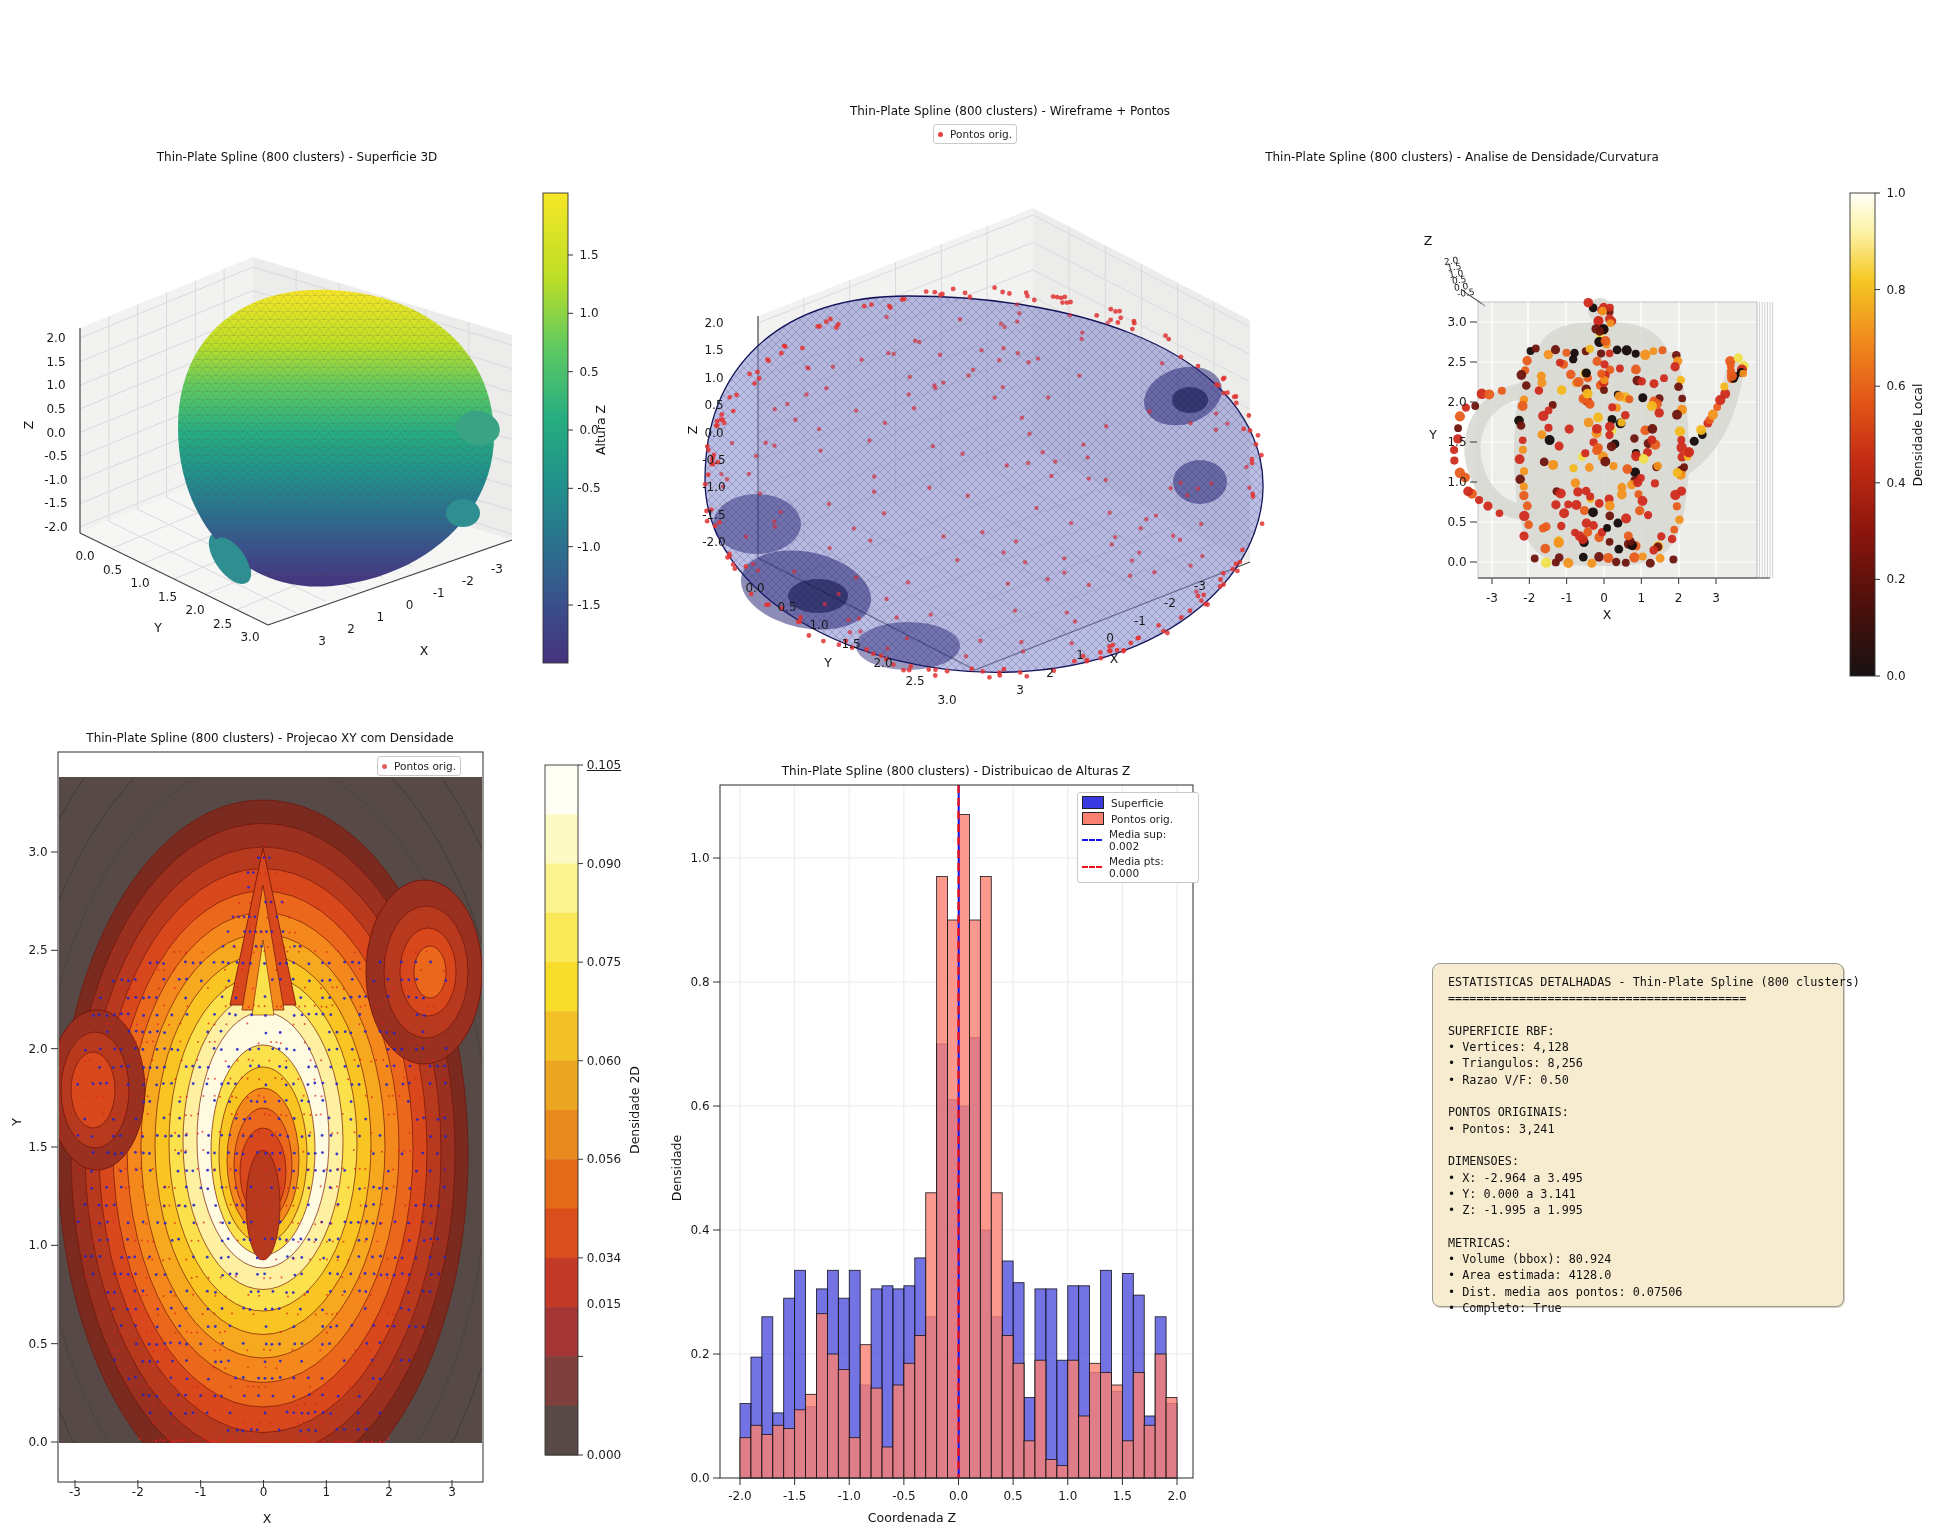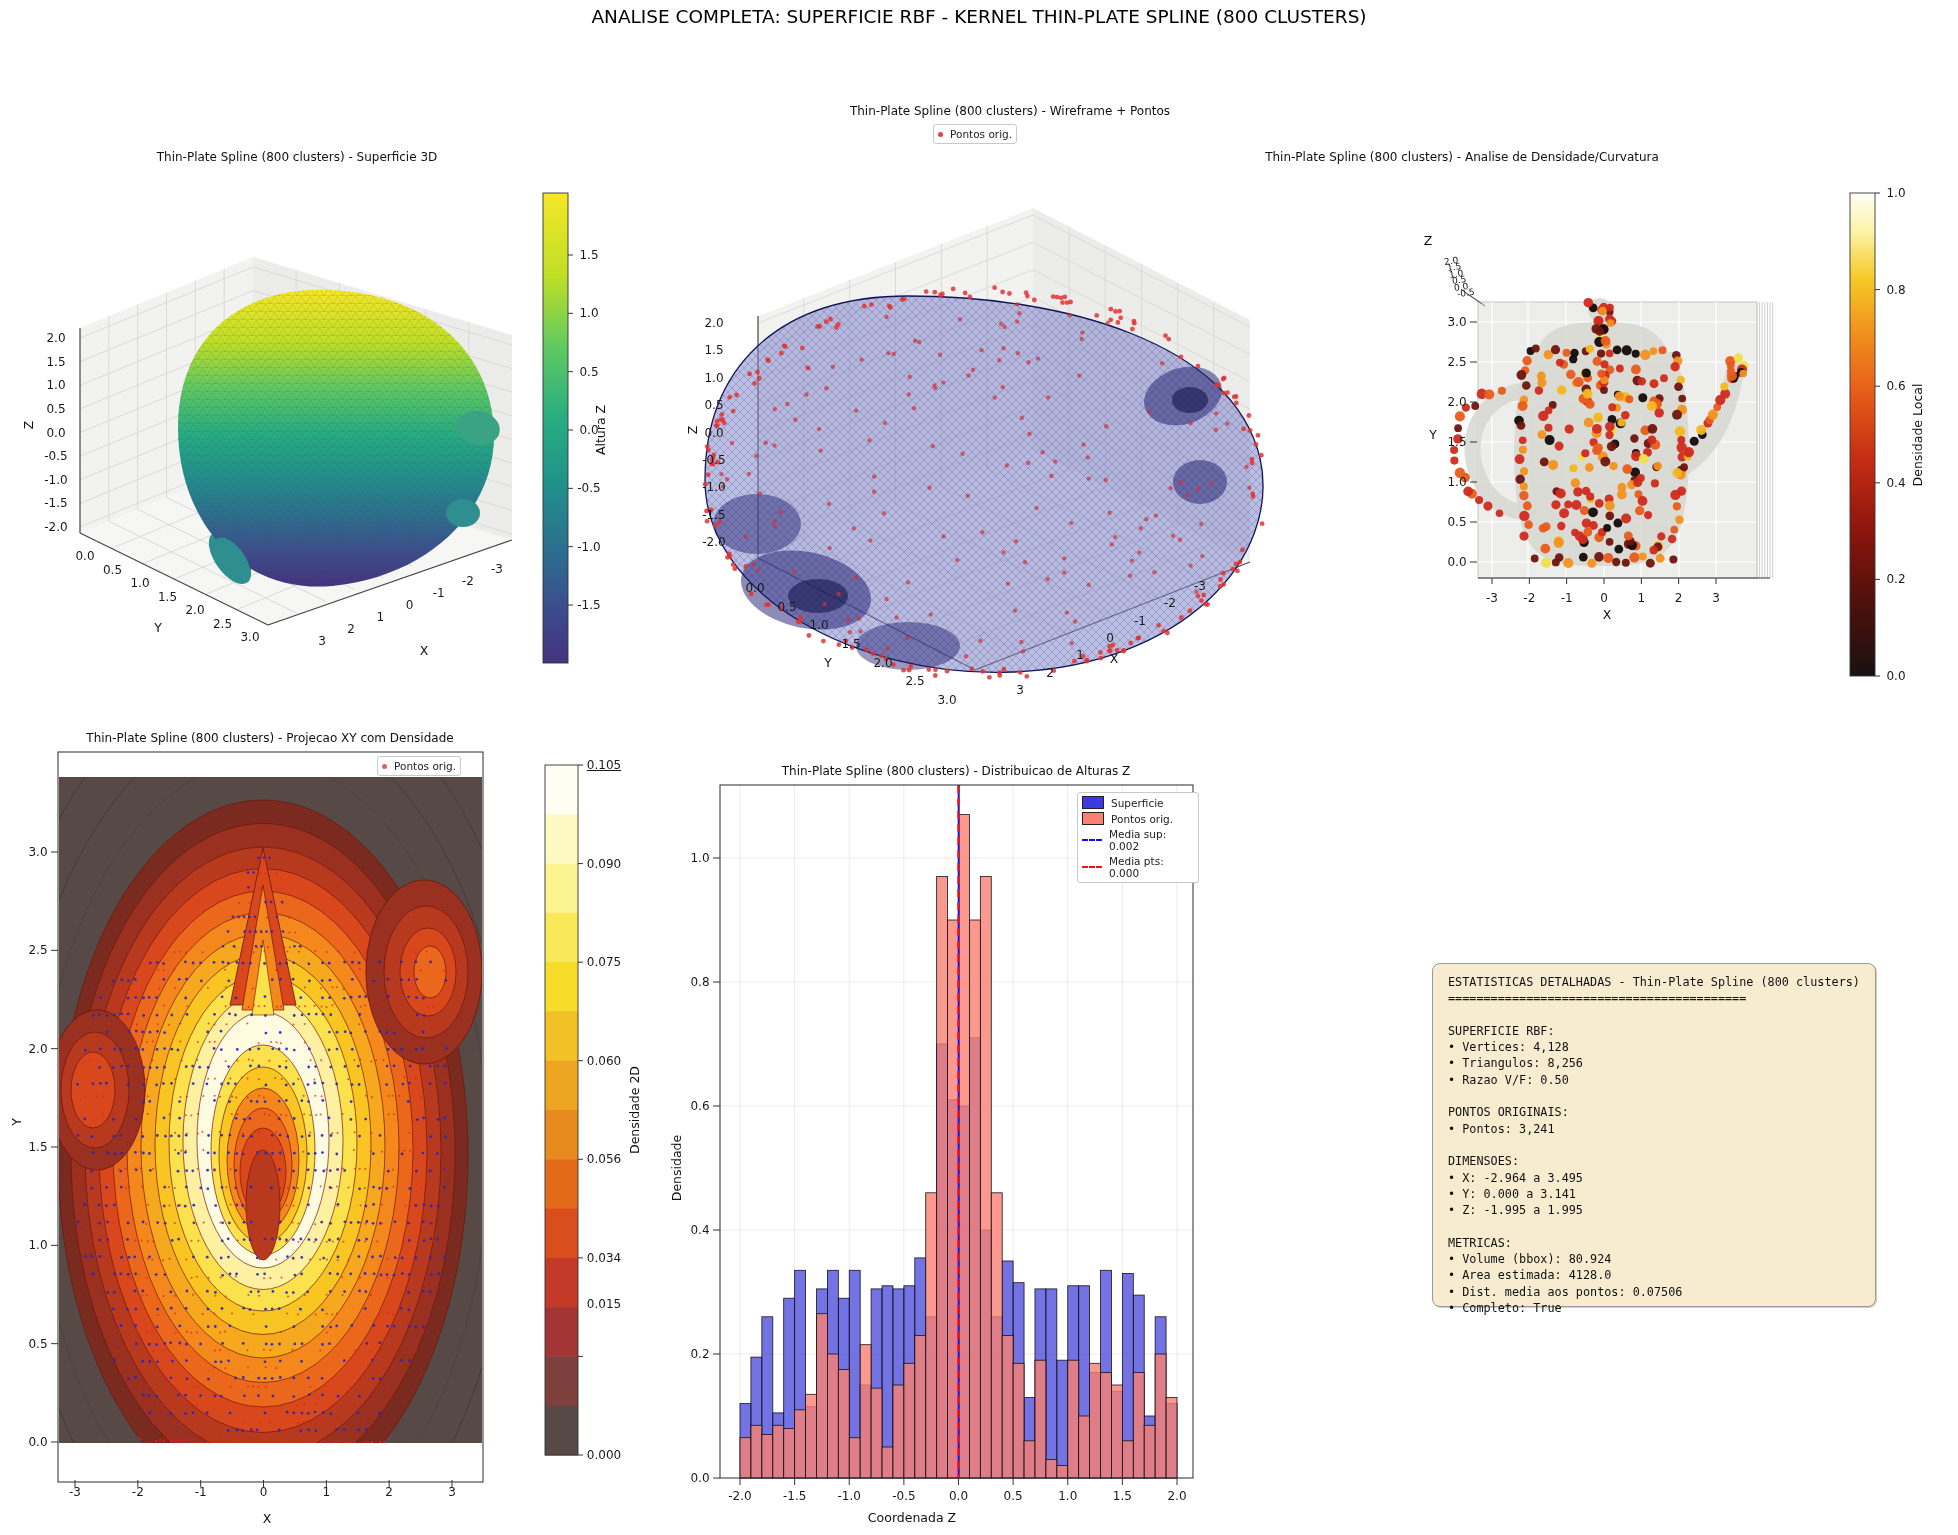--- a/index.html
+++ b/index.html
@@ -17,21 +17,21 @@
           font-size:10.5px;color:#222;padding:3px 4px;display:flex;flex-direction:column;gap:3px;}
   .lrow{display:flex;align-items:center;gap:7px;}
   .mdot{width:6px;height:6px;border-radius:50%;background:#e84040;flex:0 0 auto;}
   .mdot.small{width:5px;height:5px;}
   .sw{width:20px;height:11px;border:1px solid #222;flex:0 0 auto;}
   .sw.blue{background:#3a3ae0;}
   .sw.salmon{background:#fa8072;}
   .dl{width:20px;height:0;flex:0 0 auto;}
   .dl.blue{border-top:2.5px dashed #1111ee;}
   .dl.red{border-top:2.5px dashed #ee1111;}
-  #statsbox{position:absolute;left:1432px;top:963px;width:444px;height:344px;box-sizing:border-box;
+  #statsbox{position:absolute;left:1432px;top:963px;width:412px;height:344px;box-sizing:border-box;
             background:#f8ecd0;border:1.4px solid #9a9a9a;border-radius:8px;padding:10px 15px;
             box-shadow:1px 1px 0 #d8d0bc;}
   #statsbox pre{margin:0;font-family:"DejaVu Sans Mono","Liberation Mono",monospace;
             font-size:11.8px;line-height:16.3px;color:#111;white-space:pre;}
 </style>
 </head>
 <body>
 
 <div id="root">
 
@@ -2262,21 +2262,20 @@
         <line x1="849.25" y1="1478" x2="849.25" y2="1485" stroke="#333" stroke-width="1" stroke-opacity="1"></line>
         <line x1="903.875" y1="1478" x2="903.875" y2="1485" stroke="#333" stroke-width="1" stroke-opacity="1"></line>
         <line x1="958.5" y1="1478" x2="958.5" y2="1485" stroke="#333" stroke-width="1" stroke-opacity="1"></line>
         <line x1="1013.125" y1="1478" x2="1013.125" y2="1485" stroke="#333" stroke-width="1" stroke-opacity="1"></line>
         <line x1="1067.75" y1="1478" x2="1067.75" y2="1485" stroke="#333" stroke-width="1" stroke-opacity="1"></line>
         <line x1="1122.375" y1="1478" x2="1122.375" y2="1485" stroke="#333" stroke-width="1" stroke-opacity="1"></line>
         <line x1="1177" y1="1478" x2="1177" y2="1485" stroke="#333" stroke-width="1" stroke-opacity="1"></line>
       </g>
   </svg>
 
-  <div class="t main" style="left:979px;top:16px;">ANALISE COMPLETA: SUPERFICIE RBF - KERNEL THIN-PLATE SPLINE (800 CLUSTERS)</div>
 
   <div class="t ptitle" style="left:297px;top:157px;">Thin-Plate Spline (800 clusters) - Superficie 3D</div>
   <div class="t ptitle" style="left:1010px;top:111px;">Thin-Plate Spline (800 clusters) - Wireframe + Pontos</div>
   <div class="t ptitle" style="left:1462px;top:157px;">Thin-Plate Spline (800 clusters) - Analise de Densidade/Curvatura</div>
   <div class="t ptitle" style="left:270px;top:738px;">Thin-Plate Spline (800 clusters) - Projecao XY com Densidade</div>
   <div class="t ptitle" style="left:956px;top:771px;">Thin-Plate Spline (800 clusters) - Distribuicao de Alturas Z</div>
 
   <div class="t alab rot" style="left:28px;top:425px;">Z</div>
   <div class="t alab" style="left:158px;top:627px;">Y</div>
   <div class="t alab" style="left:424px;top:650px;">X</div>

